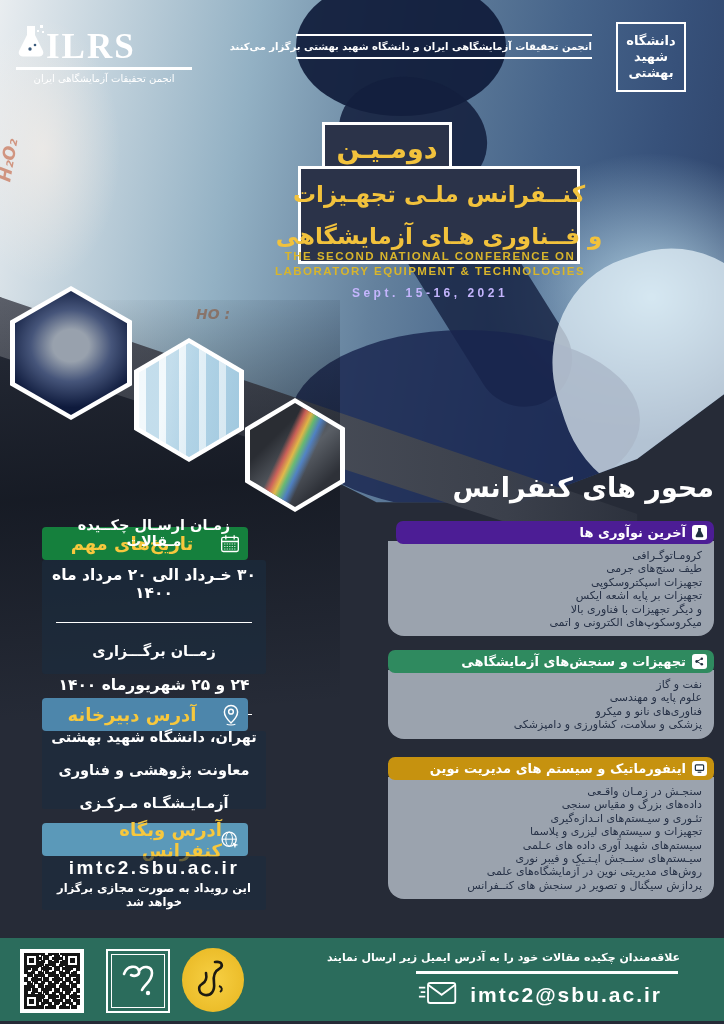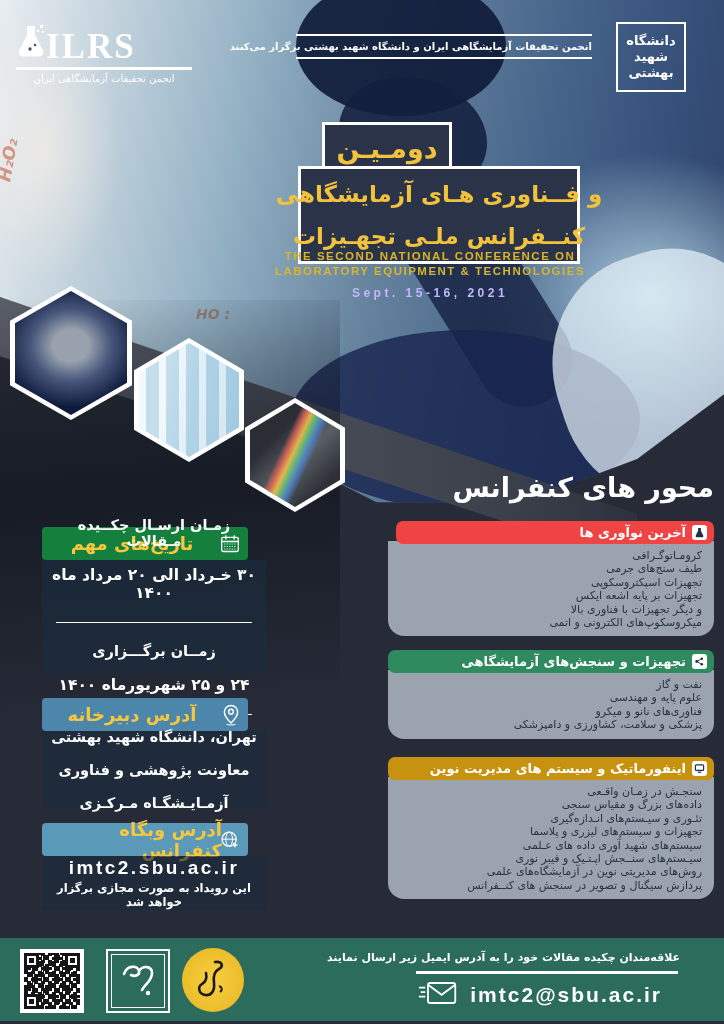--- a/index.html
+++ b/index.html
@@ -153,43 +153,43 @@
   </div>
 
   <div class="banner">انجمن تحقیقات آزمایشگاهی ایران و دانشگاه شهید بهشتی برگزار می‌کنند</div>
 
   <div class="sbu">
     <div class="sbu-in">دانشگاه شهید بهشتی</div>
   </div>
 
   <div class="tbox tbox-a">دومـیـن</div>
   <div class="tbox tbox-b">
+    <div>کنــفرانس  ملـی  تجهـیزات</div>
     <div>و فــناوری هـای آزمایشگاهی</div>
-    <div>کنــفرانس  ملـی  تجهـیزات</div>
   </div>
   <div class="en-title">
     <div>THE SECOND NATIONAL  CONFERENCE ON</div>
     <div>LABORATORY EQUIPMENT  &amp; TECHNOLOGIES</div>
     <div class="en-date">Sept. 15-16, 2021</div>
   </div>
 
   <div class="hex hex1">
       <div class="hex-in"></div>
     </div>
   <div class="hex hex2">
       <div class="hex-in"></div>
     </div>
   <div class="hex hex3">
       <div class="hex-in"></div>
     </div>
 
   <div class="topics-h">محور های کنفرانس</div>
 
   <div class="card c1">
-    <div class="card-head" style="background: #ef4444; margin-left: 8px;">
+    <div class="card-head" style="background: #4c1d95; margin-left: 8px;">
       <span class="card-icon">
         <svg width="11" height="11" viewBox="0 0 12 12">
             <path d="M4.5 1 h3 v3.2 l2.6 5 a1.4 1.4 0 0 1 -1.3 2 h-5.6 a1.4 1.4 0 0 1 -1.3 -2 l2.6 -5 z" fill="#20303f"></path>
           </svg>
       </span>
       <span class="card-title">آخرین نوآوری ها</span>
     </div>
     <div class="card-body">
       <div>کرومـاتوگـرافی</div>
       <div>طیف سنج‌های جرمی</div>

